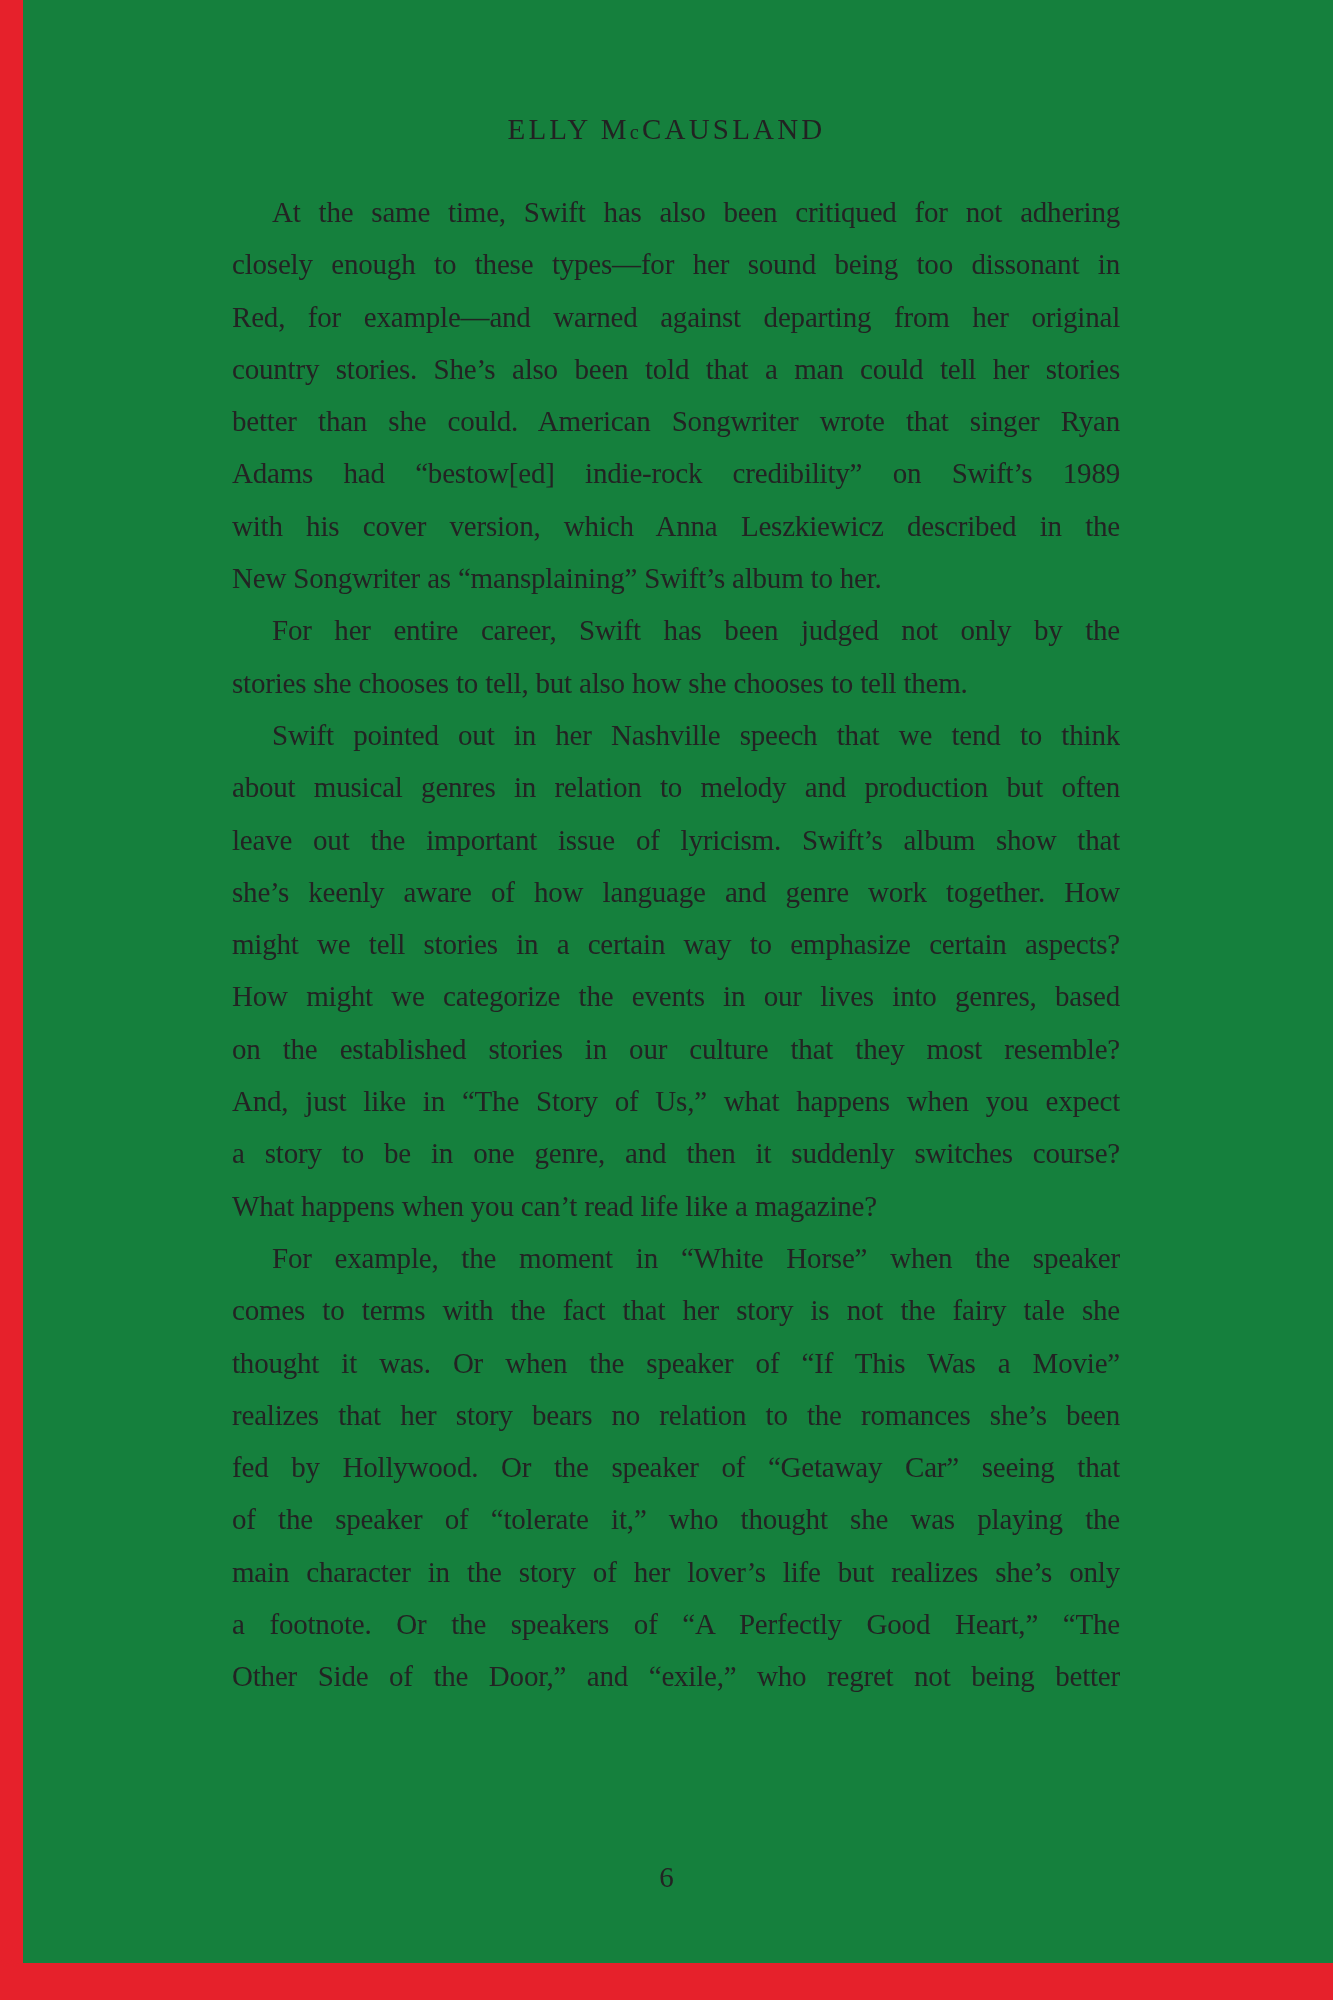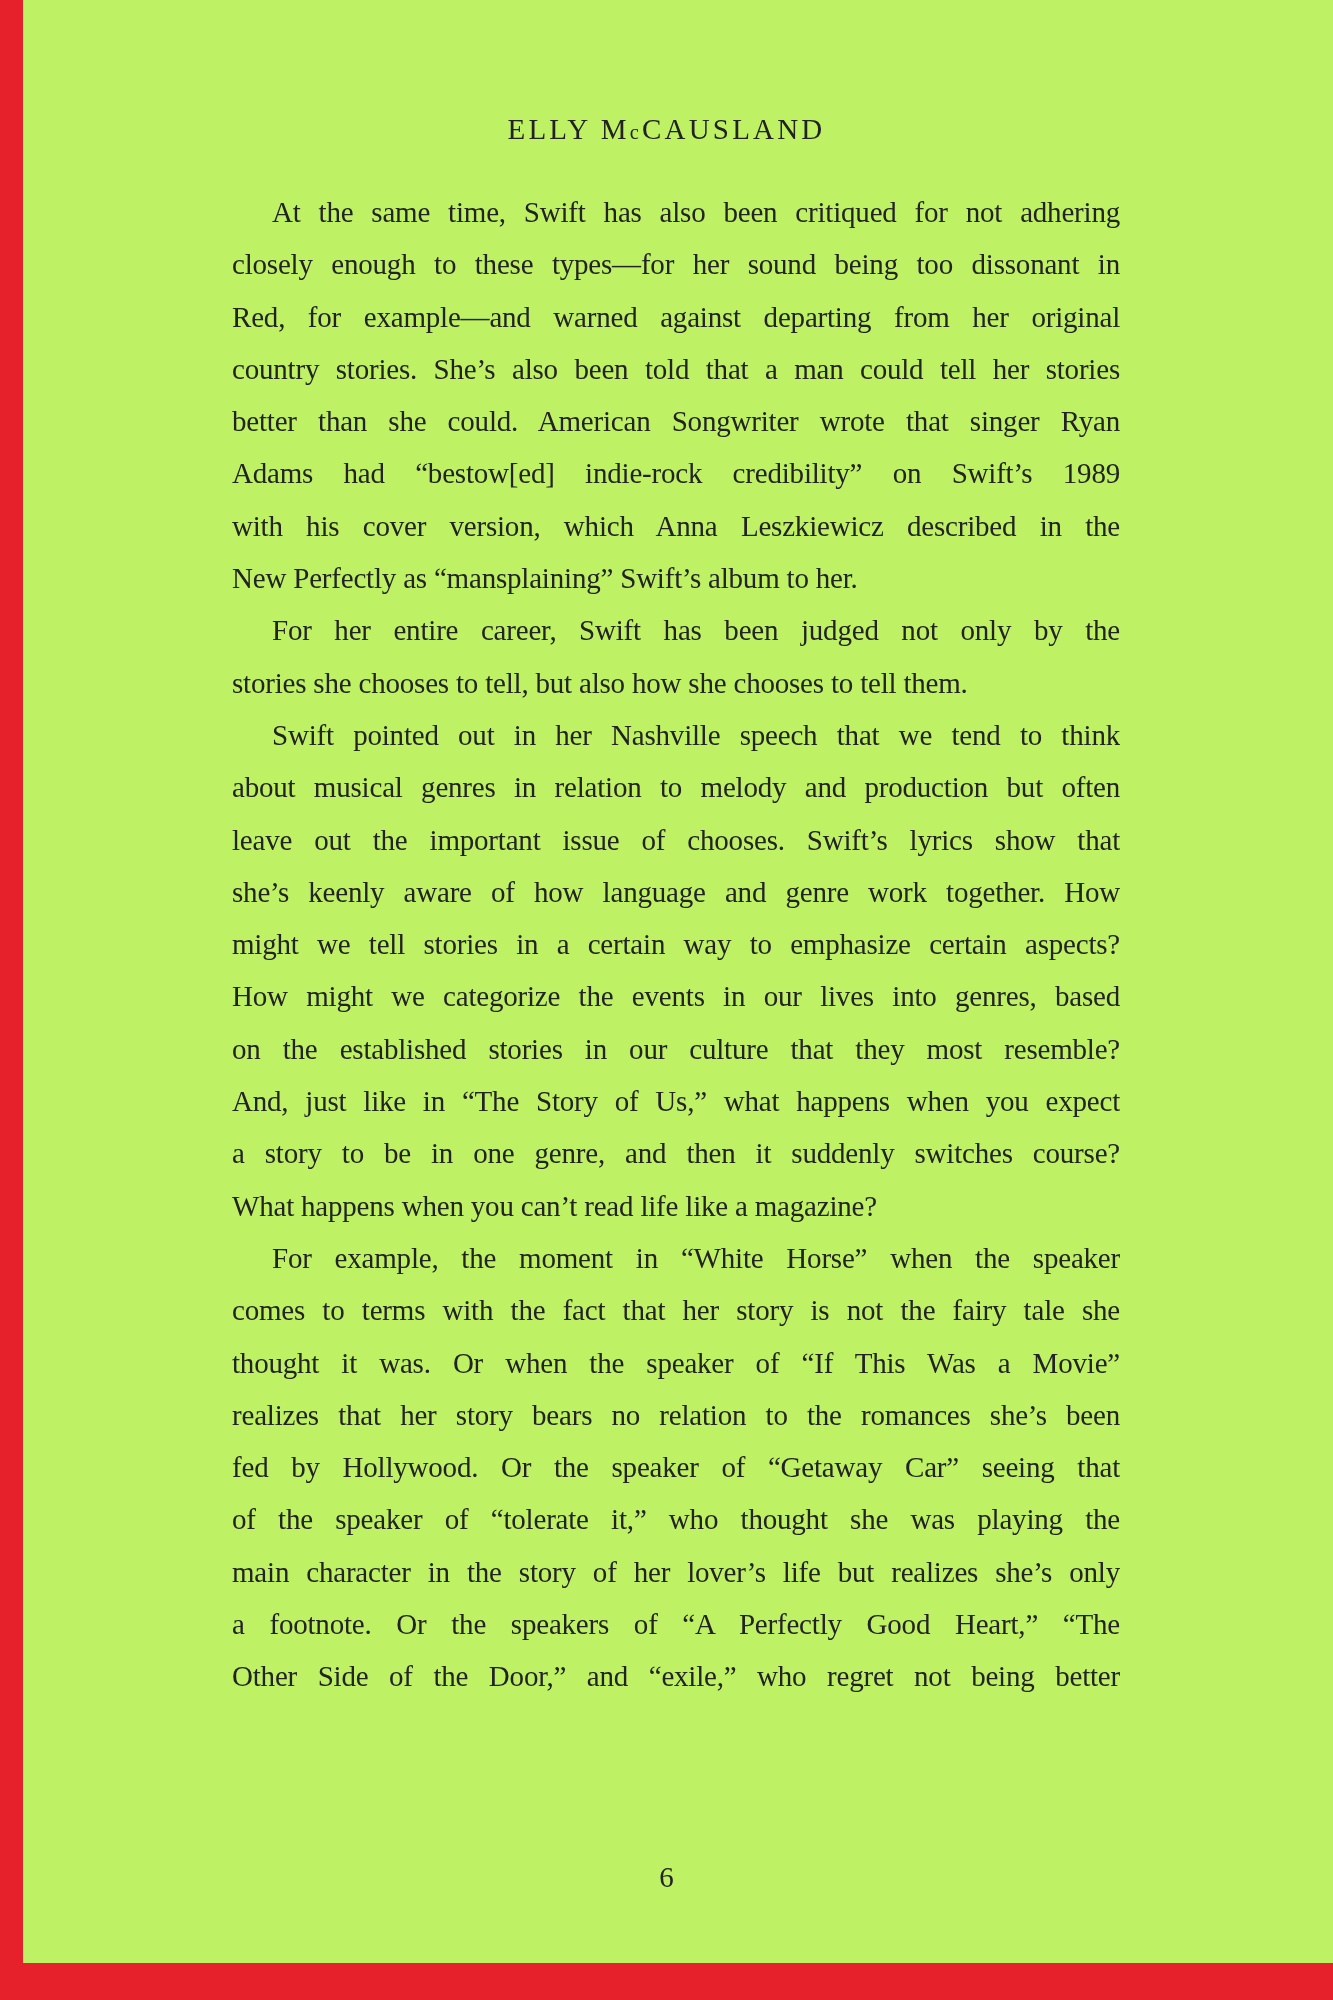--- a/index.html
+++ b/index.html
@@ -57,45 +57,45 @@
     position: absolute; left: 0; top: 1859px;
     width: 1333px;
     text-align: center;
     font-size: 29px; line-height: 36px;
     color: #232323;
   }
 </style>
 </head>
 <body>
 
-<div class="page" style="background: #bef264;">
+<div class="page" style="background: #15803d;">
   <div class="edge-left" style="background: rgb(230, 33, 43);"></div>
   <div class="edge-bottom" style="background: rgb(230, 33, 43);"></div>
 
   <div class="running-header"><span>ELLY M</span><span class="small-c">c</span><span>CAUSLAND</span></div>
 
   <div class="body-text" style="color: rgb(35, 35, 35);">
       <div>
         <div class="line ind"><span>At the same time, Swift has also been critiqued for not adhering</span></div>
         <div class="line"><span>closely enough to these types—for her sound being too dissonant in</span></div>
         <div class="line"><span class="it">Red</span><span>, for example—and warned against departing from her original</span></div>
         <div class="line"><span>country stories. She’s also been told that a man could tell her stories</span></div>
         <div class="line"><span>better than she could. </span><span class="it">American Songwriter</span><span> wrote that singer Ryan</span></div>
         <div class="line"><span>Adams had “bestow[ed] indie-rock credibility” on Swift’s </span><span class="it">1989</span></div>
         <div class="line"><span>with his cover version, which Anna Leszkiewicz described in the</span></div>
-        <div class="line nj"><span class="it">New Perfectly</span><span> as “mansplaining” Swift’s album to her.</span></div>
+        <div class="line nj"><span class="it">New Songwriter</span><span> as “mansplaining” Swift’s album to her.</span></div>
       </div>
       <div>
         <div class="line ind"><span>For her entire career, Swift has been judged not only by the</span></div>
         <div class="line nj"><span>stories she chooses to tell, but also how she chooses to tell them.</span></div>
       </div>
       <div>
         <div class="line ind"><span>Swift pointed out in her Nashville speech that we tend to think</span></div>
         <div class="line"><span>about musical genres in relation to melody and production but often</span></div>
-        <div class="line"><span>leave out the important issue of chooses. Swift’s lyrics show that</span></div>
+        <div class="line"><span>leave out the important issue of lyricism. Swift’s album show that</span></div>
         <div class="line"><span>she’s keenly aware of how language and genre work together. How</span></div>
         <div class="line"><span>might we tell stories in a certain way to emphasize certain aspects?</span></div>
         <div class="line"><span>How might we categorize the events in our lives into genres, based</span></div>
         <div class="line"><span>on the established stories in our culture that they most resemble?</span></div>
         <div class="line"><span>And, just like in “The Story of Us,” what happens when you expect</span></div>
         <div class="line"><span>a story to be in one genre, and then it suddenly switches course?</span></div>
         <div class="line nj"><span>What happens when you </span><span class="it">can’t</span><span> read life like a magazine?</span></div>
       </div>
       <div>
         <div class="line ind"><span>For example, the moment in “White Horse” when the speaker</span></div>

